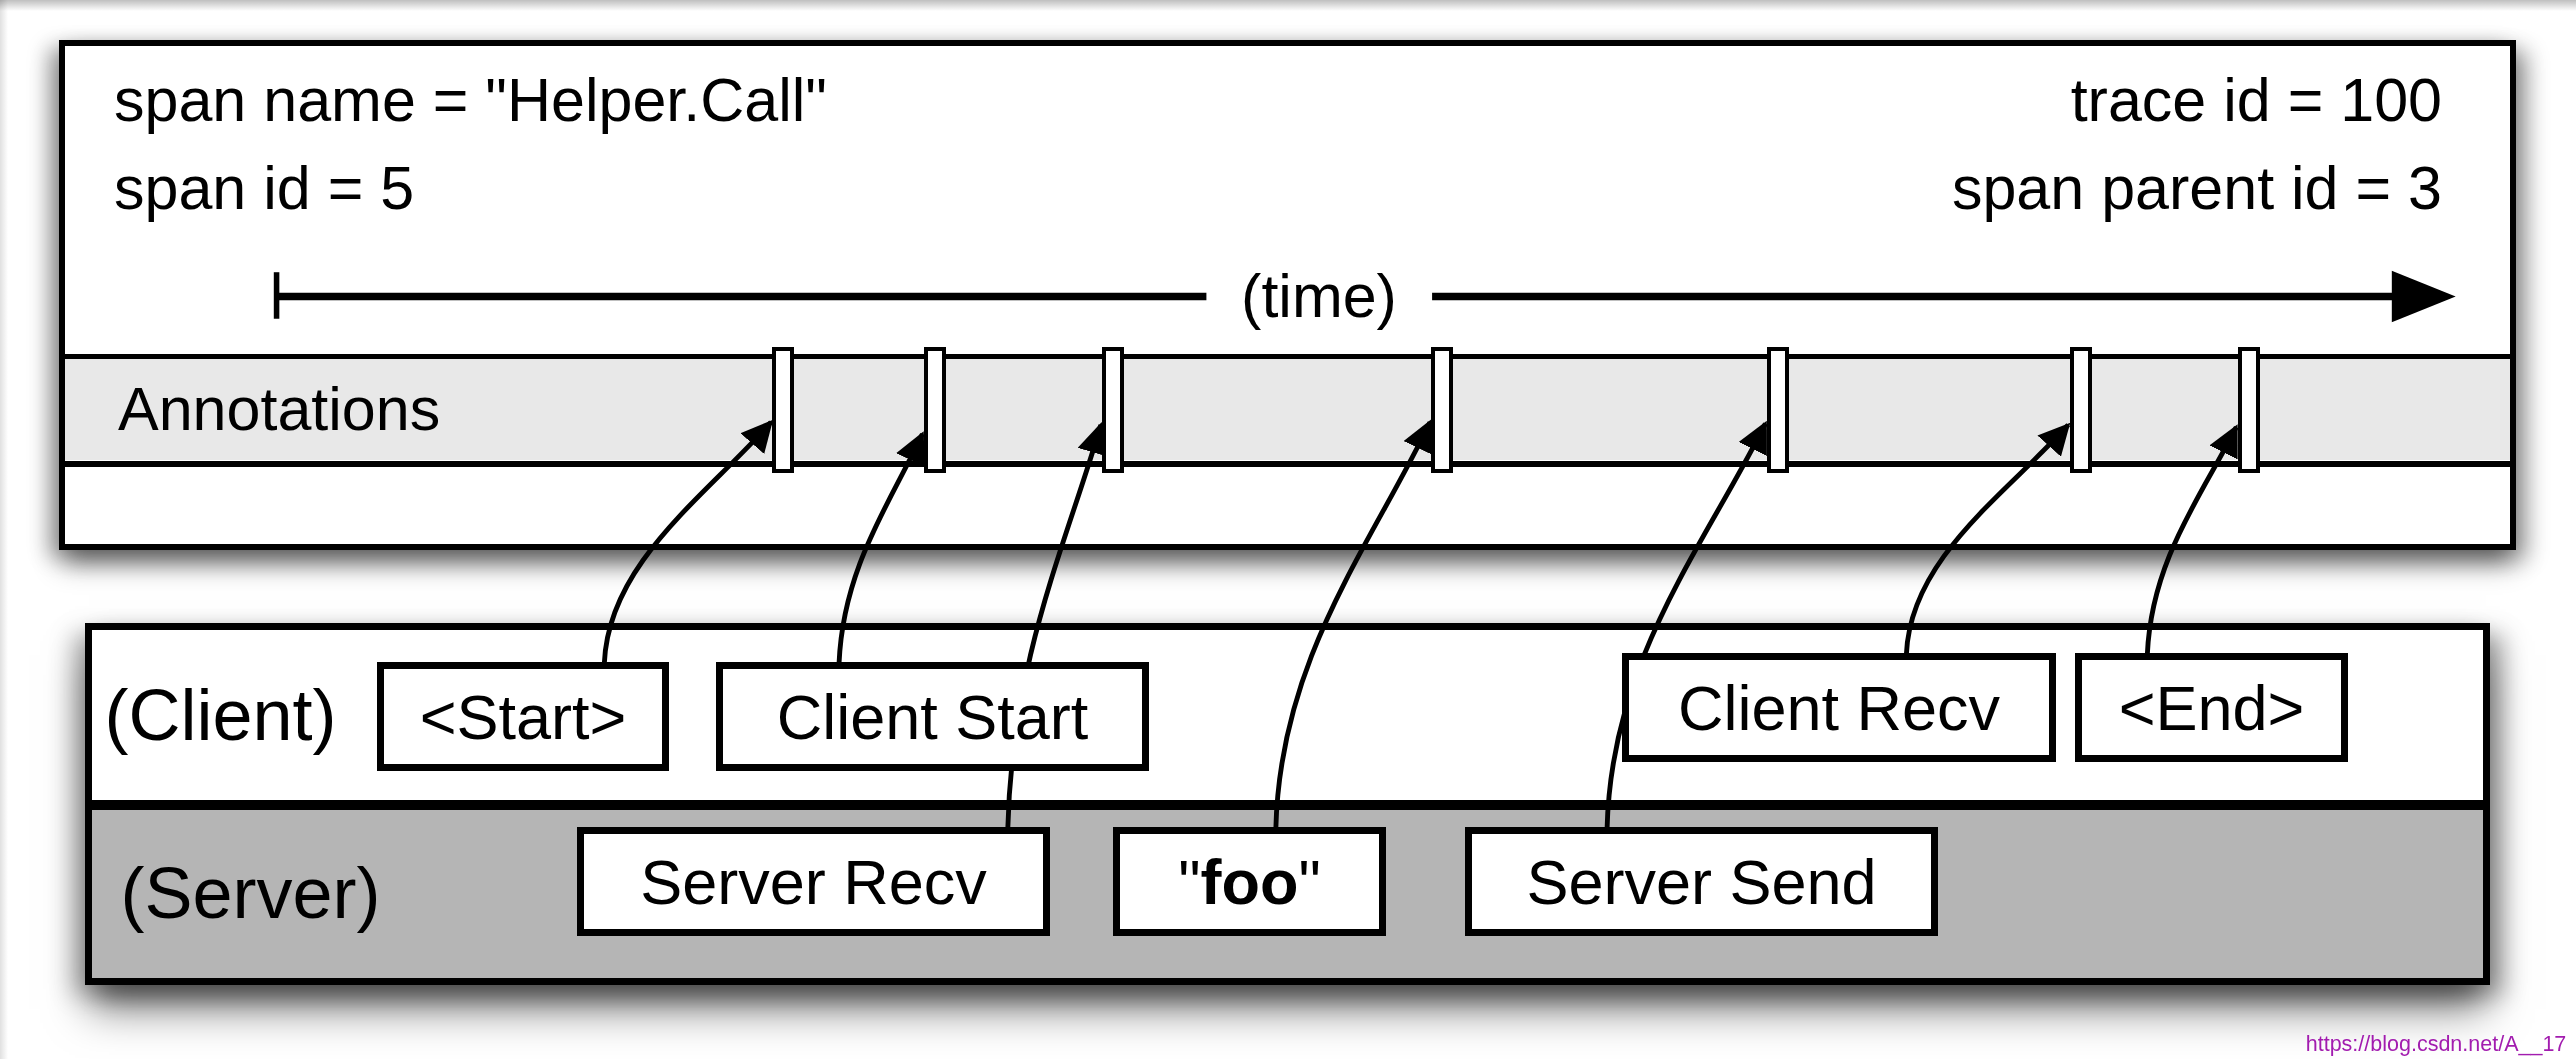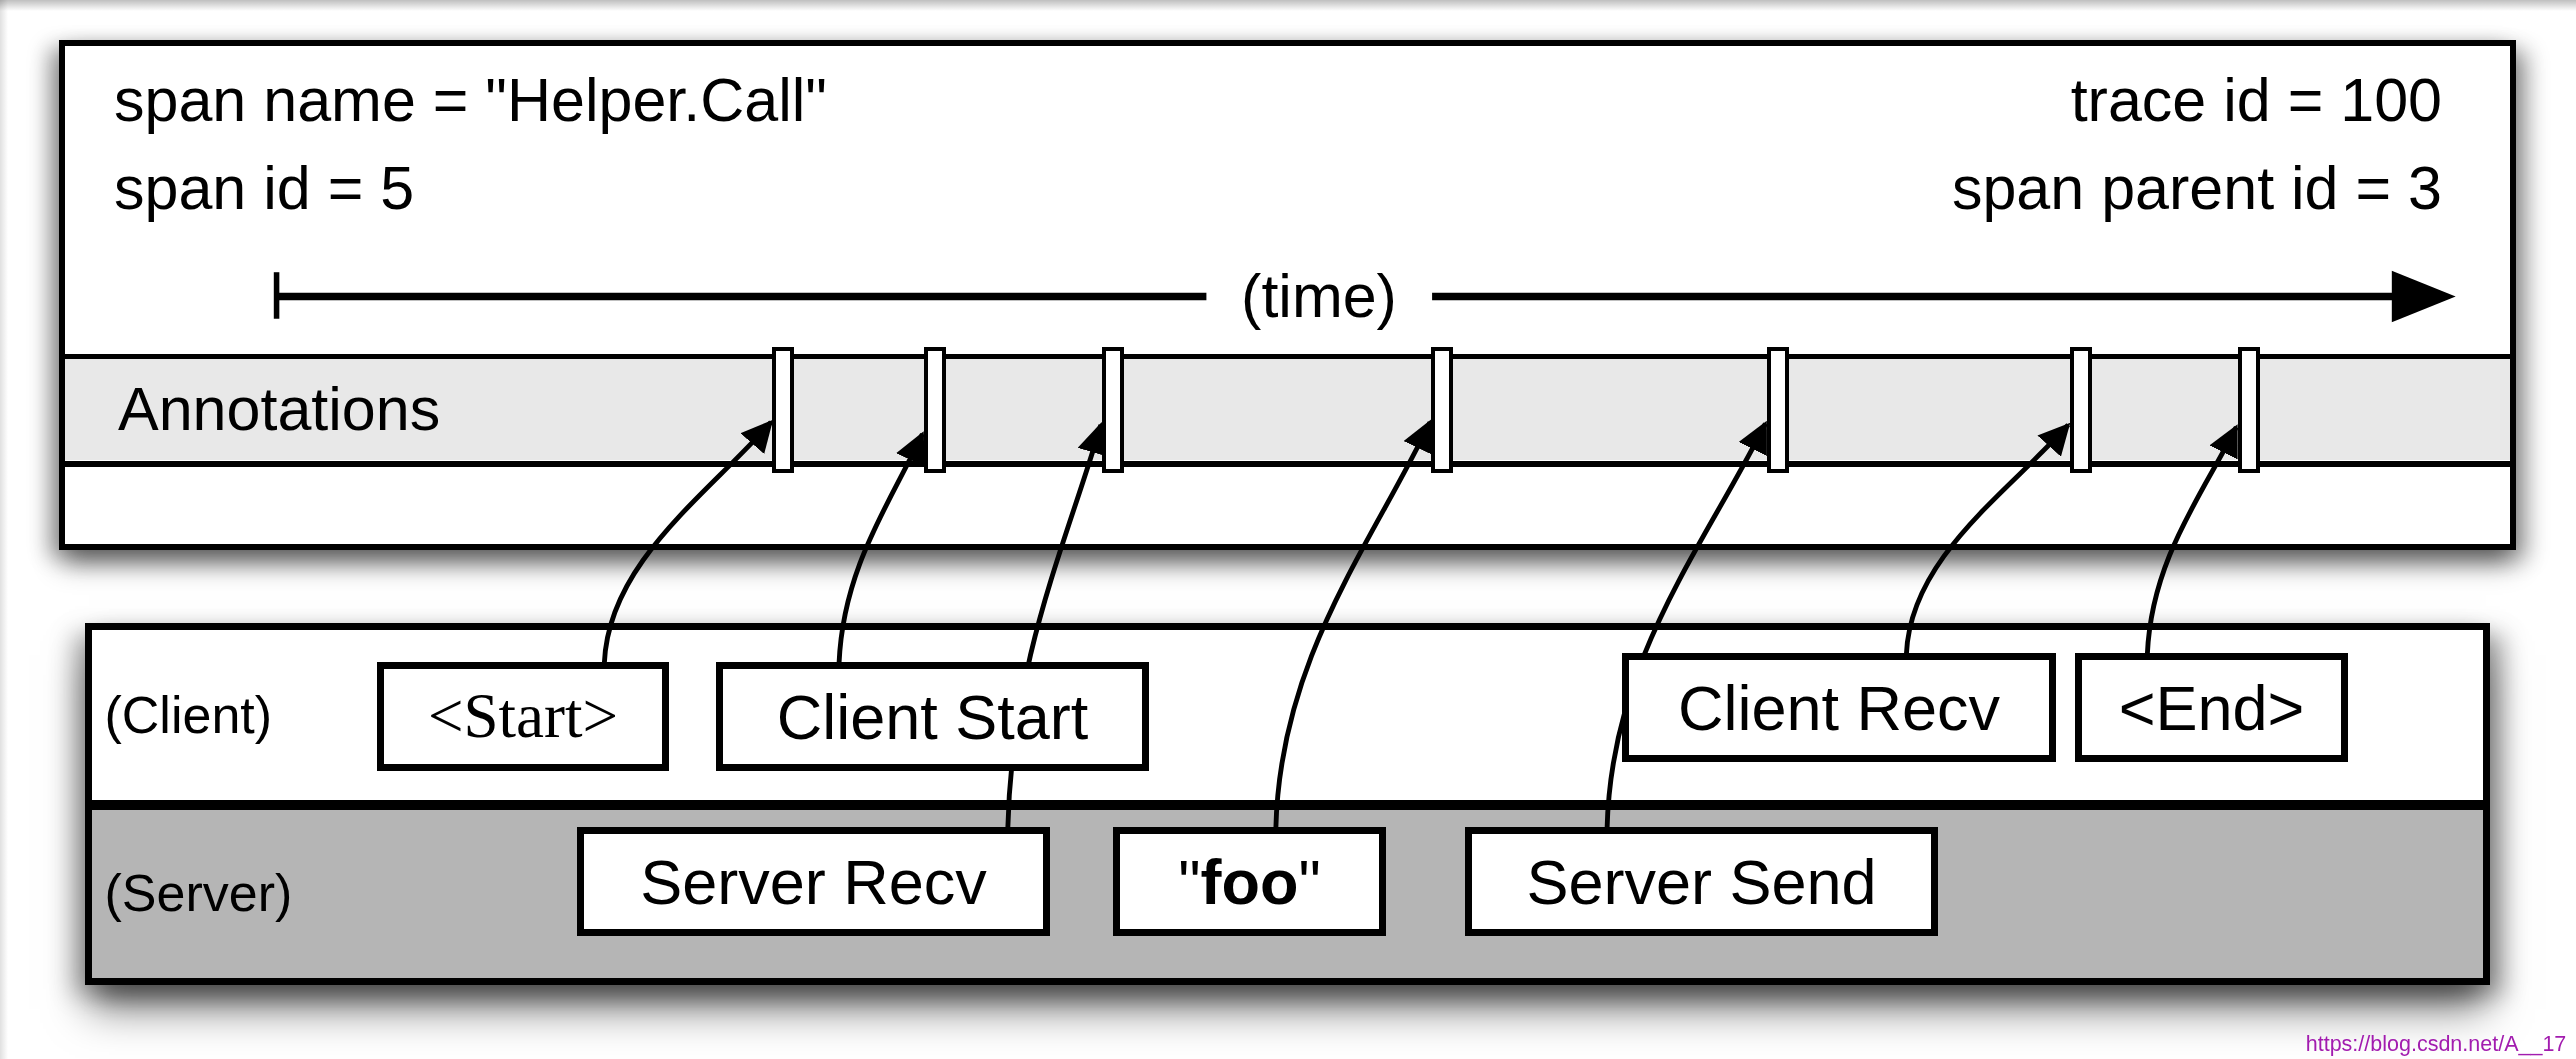--- a/index.html
+++ b/index.html
@@ -78,25 +78,25 @@
   }
   #server-lane-bg {
     position: absolute; left: 0; right: 0;
     top: 180px; bottom: 0;
     background: #b5b5b5;
   }
   .lane-label {
     position: absolute;
     left: 12.5px;
     height: 69px; line-height: 69px;
-    font-size: 52px;
+    font-size: 72px;
     white-space: nowrap;
   }
   #client-label { top: 51px; }
-  #server-label { top: 229px; }
+  #server-label { top: 229px; margin-left: 16px; }
 
   
   #overlay {
     position: absolute; left: 0; top: 0;
     width: 2576px; height: 1059px;
     pointer-events: none;
   }
 
   
   .tick {
@@ -190,21 +190,21 @@
   <div class="tick" style="left:772px"></div>
   <div class="tick" style="left:924px"></div>
   <div class="tick" style="left:1102px"></div>
   <div class="tick" style="left:1431px"></div>
   <div class="tick" style="left:1767px"></div>
   <div class="tick" style="left:2070px"></div>
   <div class="tick" style="left:2238px"></div>
 
   <div id="time-label">(time)</div>
 
-  <div class="event-box" style="left:377px;  top:662px; width:292px; height:109px;font-family:Liberation Serif, serif;">
+  <div class="event-box" style="left:377px;  top:662px; width:292px; height:109px;">
       <span>&lt;Start&gt;</span>
     </div>
   <div class="event-box" style="left:716px; top:662px; width:433px; height:109px;">
       <span>Client Start</span>
     </div>
   <div class="event-box" style="left:1622px; top:653px; width:434px; height:109px;">
       <span>Client Recv</span>
     </div>
   <div class="event-box" style="left:2075px; top:653px; width:273px; height:109px;">
       <span>&lt;End&gt;</span>

